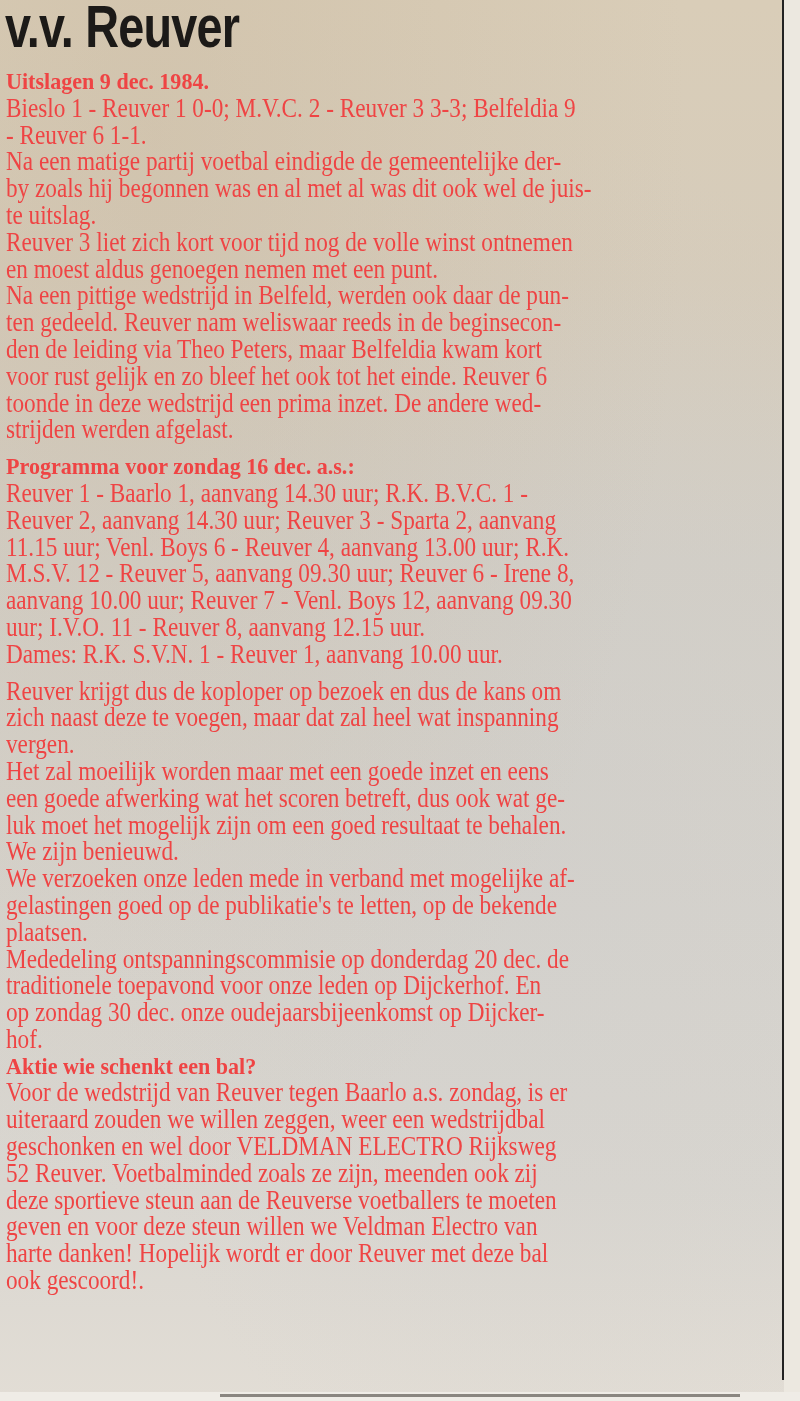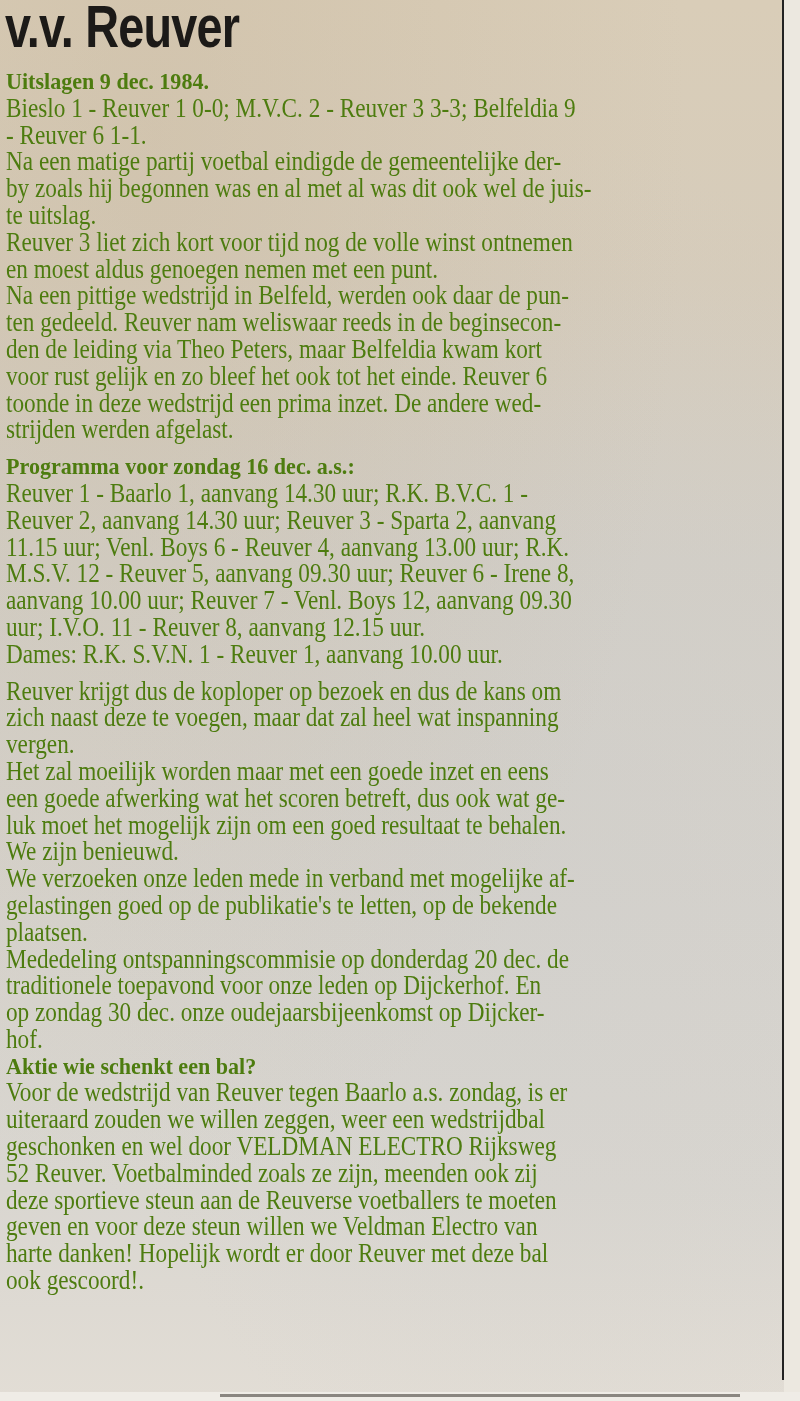--- a/index.html
+++ b/index.html
@@ -26,21 +26,21 @@
       position: absolute; left: 220px; top: 1394px; width: 520px; height: 3px; background: #8a8680;
     }
     .masthead {
       position: absolute; left: 5px; top: -8px; margin: 0;
       font-family: "Liberation Sans", sans-serif; font-weight: bold;
       font-size: 60px; letter-spacing: -1px; color: #1c1a18;
       transform: scaleX(0.78); transform-origin: left top;
     }
     .article {
       position: absolute; left: 6px; top: 68px; width: 768px;
-      font-family: "Liberation Serif", serif; color: #4d7c0f;
+      font-family: "Liberation Serif", serif; color: #ef4444;
       font-size: 27px; line-height: 26.8px;
       text-align: justify;
     }
     .article p { margin: 0; }
     .article .hd { font-weight: bold; font-size: 24px; transform: scaleX(0.92); transform-origin: left; white-space: nowrap; }
     .gap { height: 10px; }
     .line { display: block; white-space: nowrap; transform-origin: left; }
   </style>
 </head>
 <body>

